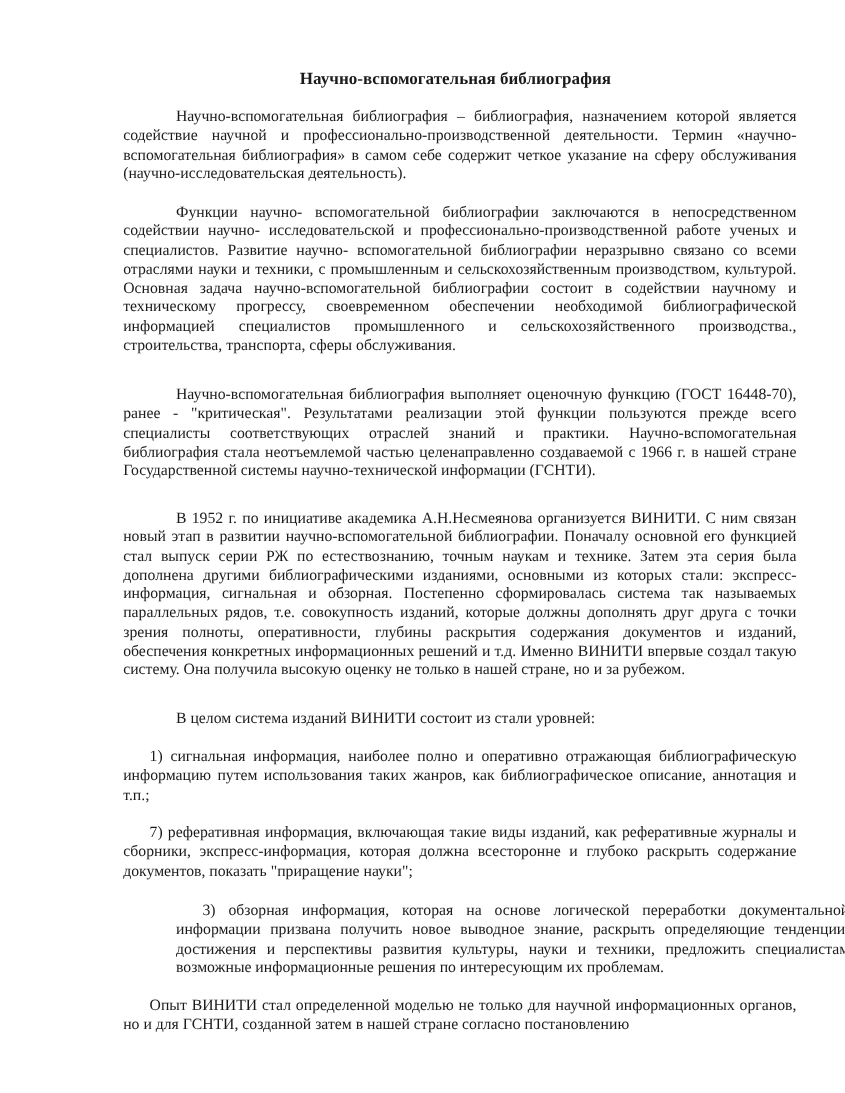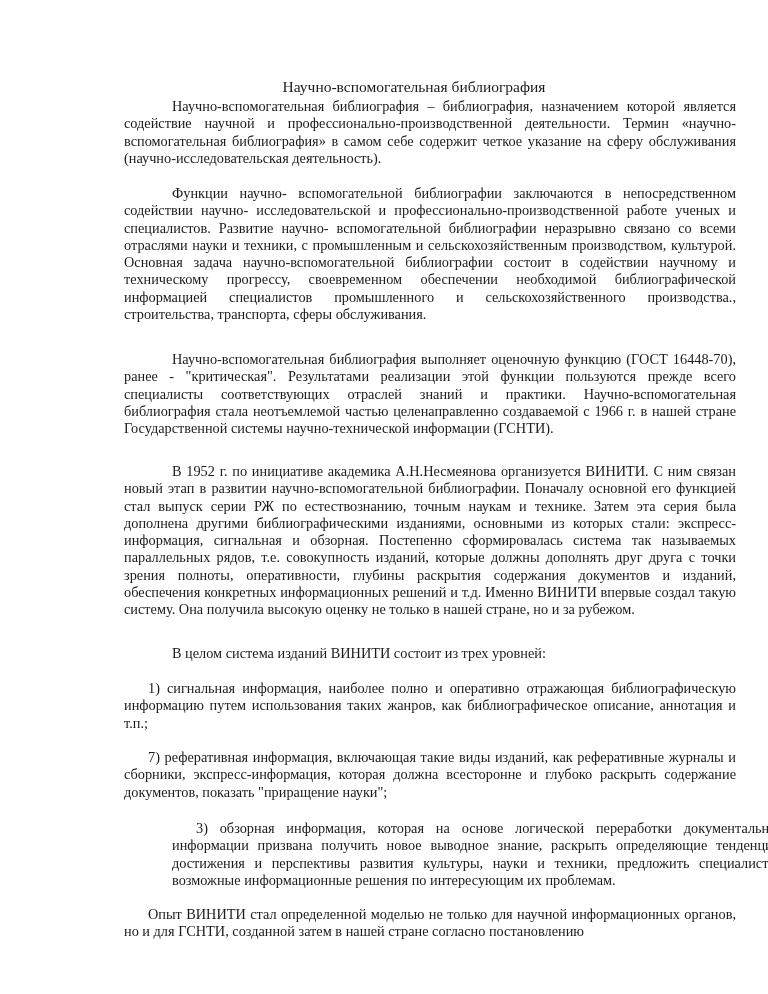--- a/index.html
+++ b/index.html
@@ -6,39 +6,39 @@
   body {
     width: 768px; height: 994px; overflow: hidden; position: relative;
     font-family: "Liberation Serif", "DejaVu Serif", serif;
     color: #1a1a1a;
   }
   .page {
     position: absolute; left: 108px; top: 0; width: 612px;
     font-size: 14.3px; line-height: 17.3px;
   }
   .title {
-    position: absolute; left: 0; width: 612px; top: 77px;
-    text-align: center; font-weight: normal; font-size: 15.5px; line-height: 20px;
+    position: absolute; left: 0; width: 612px; top: 62px;
+    text-align: center; font-weight: bold; font-size: 15.5px; line-height: 20px;
     color: #1a1a1a;
   }
   .para {
-    position: absolute; left: 16px; width: 612px; margin: 0;
+    position: absolute; left: 4px; width: 612px; margin: 0;
     text-align: justify; text-align-last: left;
   }
   .ind-big { text-indent: 48px; }
   .ind-small { text-indent: 24px; }
 </style>
 </head>
 <body>
 
 <div class="page">
   <div class="title">Научно-вспомогательная библиография</div>
 
   <p class="para ind-big" style="top:98px;">Научно-вспомогательная  библиография – библиография, назначением которой является содействие научной и профессионально-производственной деятельности. Термин «научно-вспомогательная библиография» в самом себе содержит четкое указание на сферу обслуживания (научно-исследовательская деятельность).</p>
   <p class="para ind-big" style="top:185px;">Функции научно- вспомогательной библиографии заключаются в непосредственном содействии научно- исследовательской и профессионально-производственной работе ученых и специалистов. Развитие научно- вспомогательной библиографии неразрывно связано со всеми отраслями науки и техники, с промышленным и сельскохозяйственным производством, культурой. Основная задача научно-вспомогательной библиографии состоит в содействии научному и техническому прогрессу, своевременном обеспечении необходимой библиографической информацией специалистов промышленного и сельскохозяйственного производства., строительства, транспорта, сферы обслуживания.</p>
   <p class="para ind-big" style="top:351px;">Научно-вспомогательная  библиография  выполняет оценочную функцию (ГОСТ 16448-70), ранее - "критическая". Результатами реализации этой функции пользуются прежде всего специалисты соответствующих отраслей знаний и практики. Научно-вспомогательная библиография стала неотъемлемой частью целенаправленно создаваемой с 1966 г. в нашей стране Государственной системы научно-технической информации (ГСНТИ).</p>
   <p class="para ind-big" style="top:463px;">В 1952 г. по инициативе академика  А.Н.Несмеянова организуется ВИНИТИ. С ним связан новый этап в развитии научно-вспомогательной библиографии. Поначалу основной его функцией стал выпуск серии РЖ по естествознанию, точным наукам и технике. Затем эта серия была дополнена другими библиографическими изданиями, основными из которых стали: экспресс-информация, сигнальная и обзорная. Постепенно сформировалась система так называемых параллельных рядов, т.е. совокупность изданий, которые должны дополнять друг друга с точки зрения полноты, оперативности, глубины раскрытия содержания документов и изданий, обеспечения конкретных информационных решений и т.д. Именно ВИНИТИ впервые создал такую систему. Она получила высокую оценку не только в нашей стране, но и за рубежом.</p>
-  <p class="para ind-big" style="top:645px;">В целом система изданий ВИНИТИ состоит  из трех уровней:</p>
+  <p class="para ind-big" style="top:645px;">В целом система изданий ВИНИТИ состоит  из стали уровней:</p>
   <p class="para ind-small" style="top:680px;">1) сигнальная информация, наиболее полно и оперативно отражающая библиографическую информацию путем использования таких жанров, как библиографическое описание, аннотация и т.п.;</p>
   <p class="para ind-small" style="top:749px;">7) реферативная информация, включающая такие виды изданий, как реферативные журналы и сборники, экспресс-информация, которая должна всесторонне и глубоко раскрыть содержание документов, показать "приращение науки";</p>
   <p class="para ind-small" style="top:820px;margin-left:48px;">3) обзорная информация, которая на основе логической переработки документальной информации призвана получить новое выводное знание, раскрыть определяющие тенденции, достижения и перспективы развития культуры, науки и техники, предложить специалистам возможные информационные решения по интересующим их проблемам.</p>
   <p class="para ind-small" style="top:906px;">Опыт ВИНИТИ стал определенной моделью не только для научной информационных органов, но и для ГСНТИ, созданной затем в нашей стране согласно постановлению</p>
 </div>
 
 </body></html>

